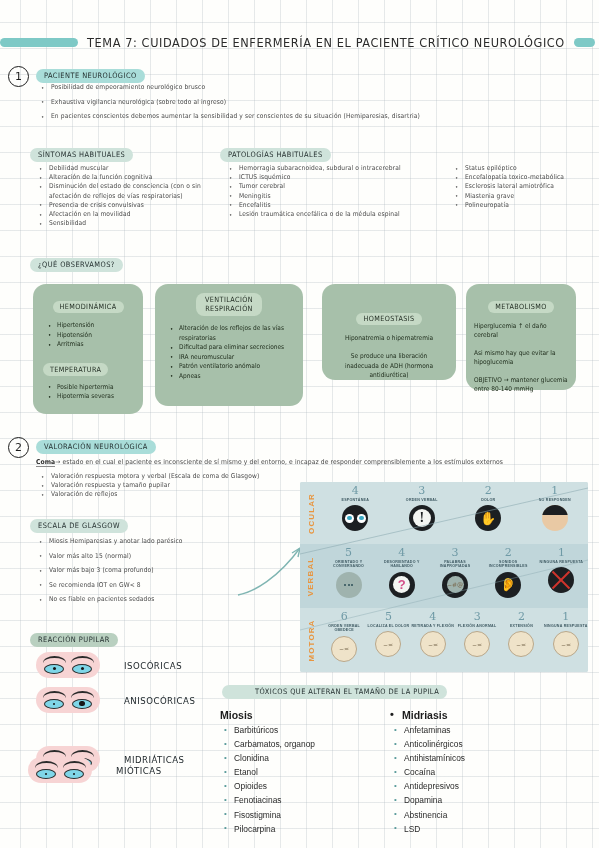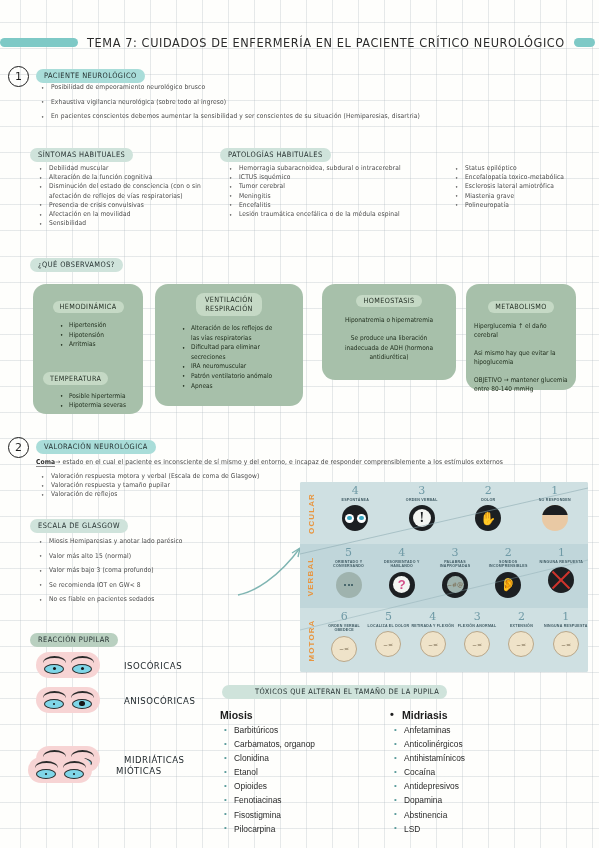--- a/index.html
+++ b/index.html
@@ -97,21 +97,21 @@
     background: #c5d9c5;
     border-radius: 8px;
     padding: 1.5px 7px 2px 7px;
     font-size: 7.2px;
     letter-spacing: 0.4px;
     color: #1f2a20;
     white-space: nowrap;
     font-family: "DejaVu Sans Condensed", "Liberation Sans Narrow", "Liberation Sans", sans-serif;
     text-align: center;
   }
-  .card ul { margin: 16px; padding: 0; }
+  .card ul { margin: 4px; padding: 0; }
   .card li {
     list-style: none; position: relative; padding-left: 12px;
     font-size: 6.5px; line-height: 9.6px; color: #22301f;
     font-family: "DejaVu Sans Condensed", "Liberation Sans Narrow", "Liberation Sans", sans-serif;
   }
   .card li::before {
     content: "\2022"; position: absolute; left: 3px; top: -0.5px; font-size: 6px;
   }
   .card p {
     font-size: 6.5px; line-height: 9.4px; color: #22301f; text-align: center;
@@ -334,21 +334,21 @@
     <ul style="margin-top:8px; padding-left:8px; padding-right:8px;">
       <li>Alteración de los reflejos de las vías respiratorias</li>
       <li>Dificultad para eliminar secreciones</li>
       <li>IRA neuromuscular</li>
       <li>Patrón ventilatorio anómalo</li>
       <li>Apneas</li>
     </ul>
   </div>
 
   <div class="card" style="left:322px; top:284px; width:134px; height:96px;">
-    <div class="center" style="margin-top:4px;">
+    <div class="center" style="margin-top:22px;">
       <span class="cardpill">HOMEOSTASIS</span>
     </div>
     <p style="margin-top:9px; padding:0 8px;">Hiponatremia o hipernatremia</p>
     <p style="margin-top:9px; padding:0 12px;">Se produce una liberación inadecuada de ADH (hormona antidiurética)</p>
   </div>
 
   <div class="card" style="left:466px; top:284px; width:110px; height:106px;">
     <div class="center" style="margin-top:10px;">
       <span class="cardpill">METABOLISMO</span>
     </div>

